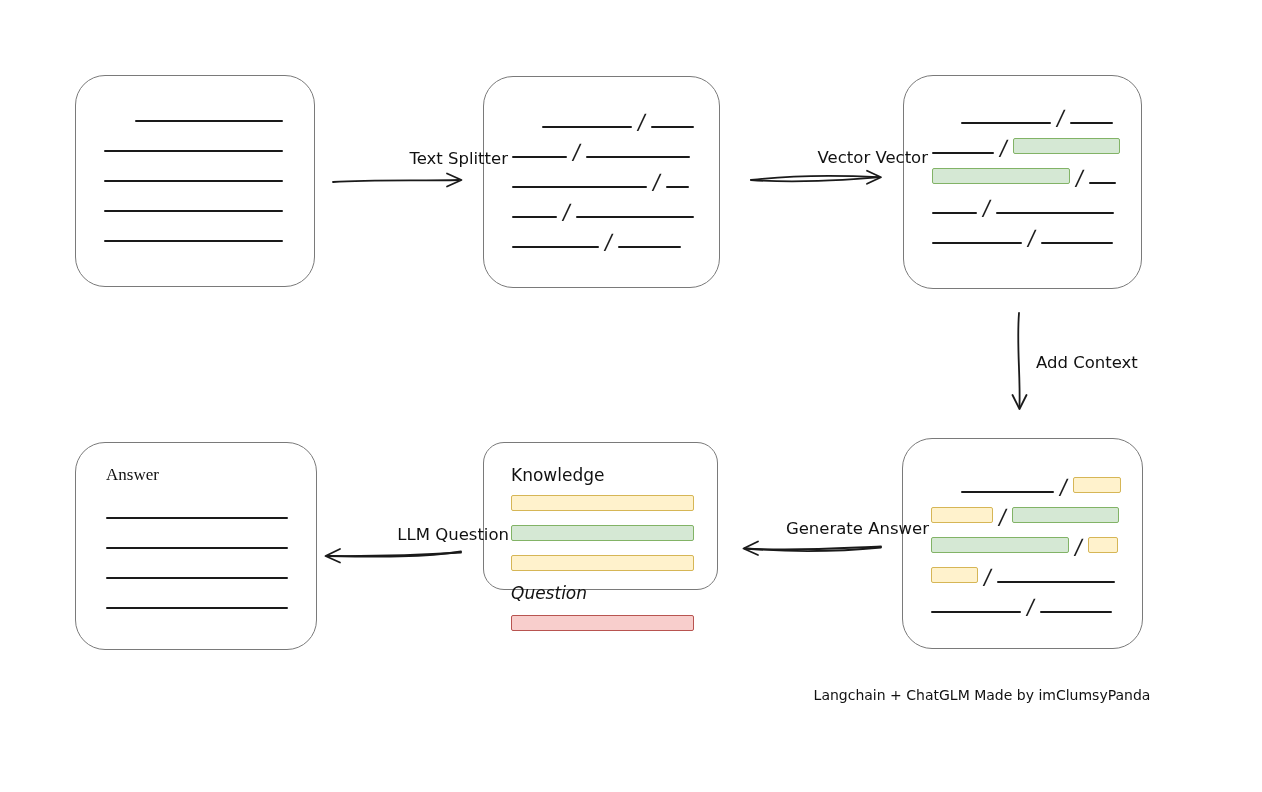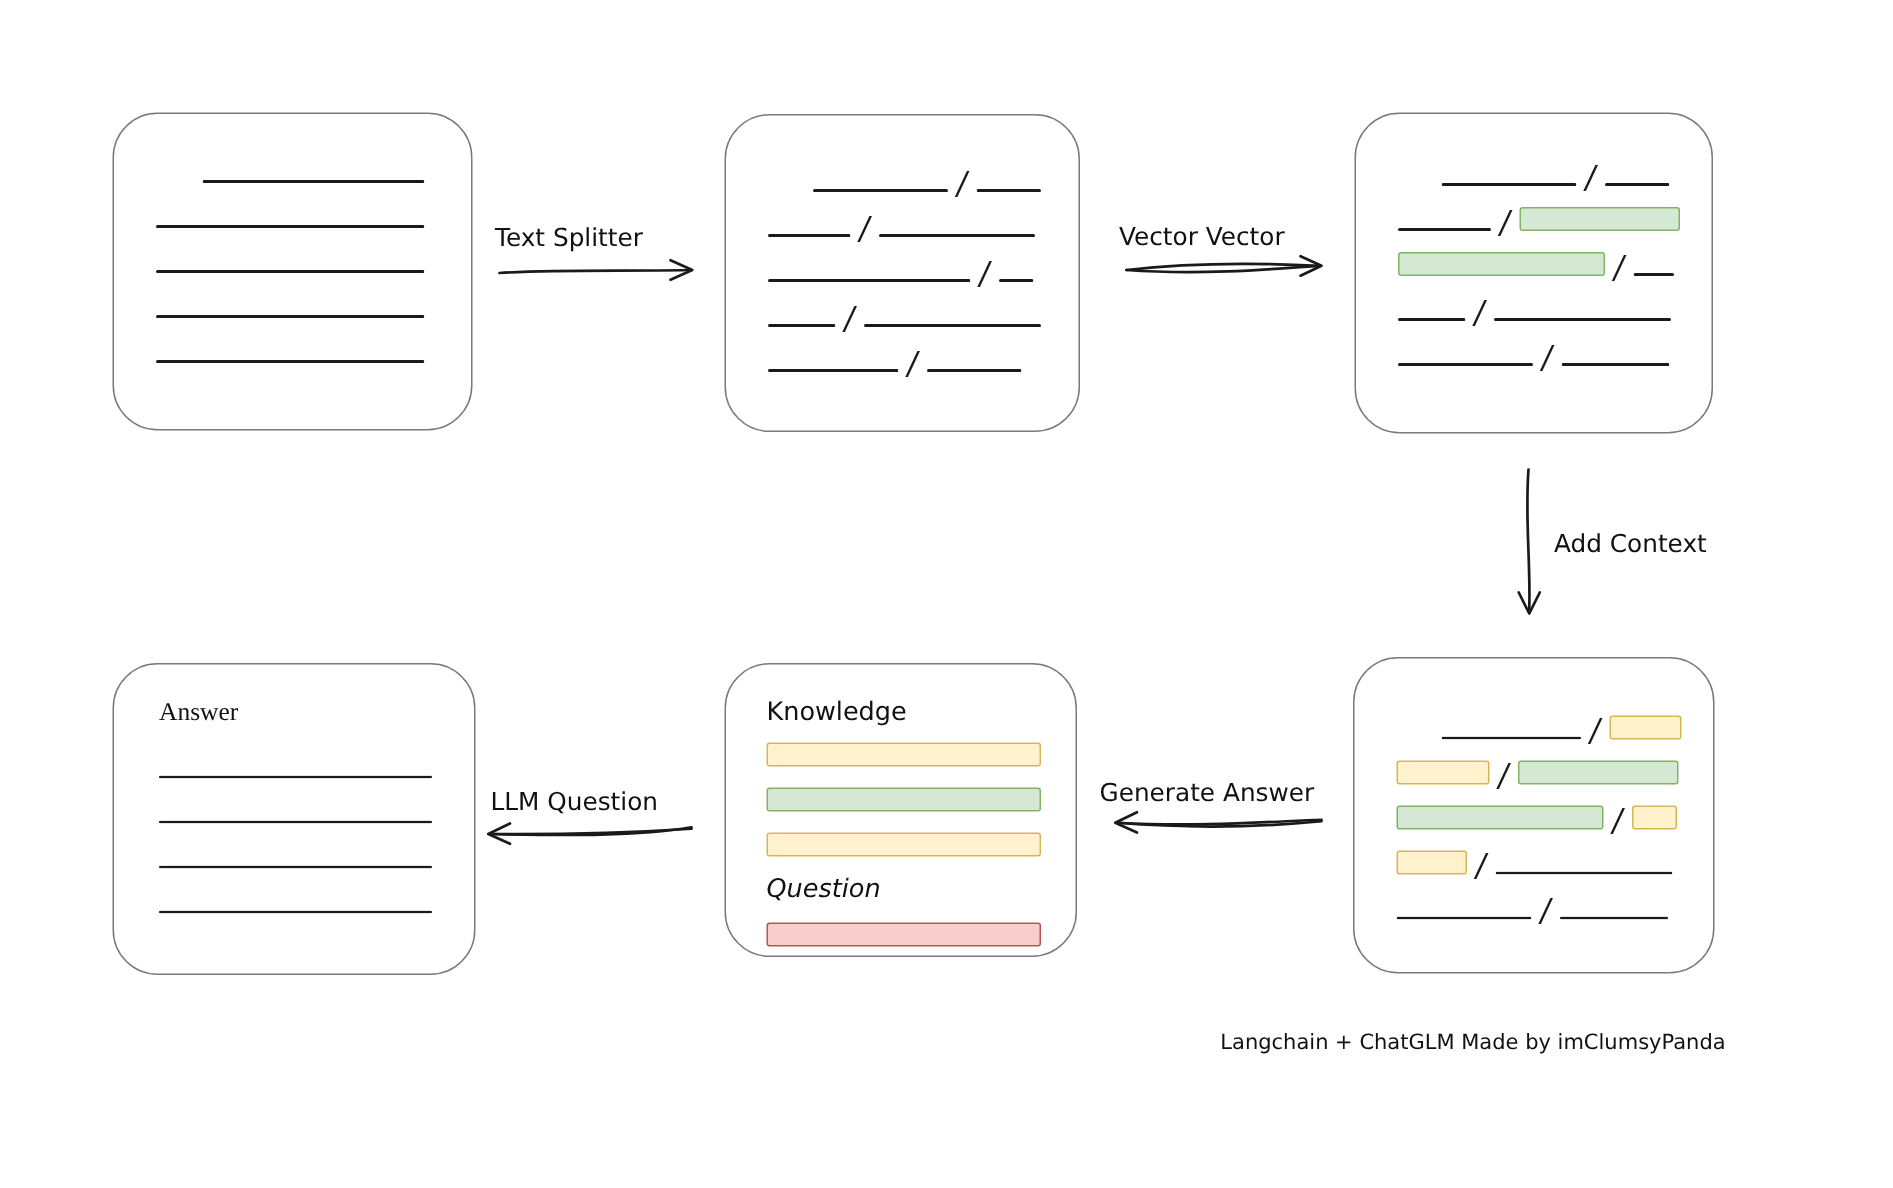--- a/index.html
+++ b/index.html
@@ -17,21 +17,21 @@
   .gap{height:1px;}
   .slash{
     font-size:21px;line-height:20px;margin:0 6px -4px 6px;
     transform:skewX(-9deg);color:#1a1a1a;
   }
   .bar{height:16px;border-radius:2px;box-sizing:border-box;}
   .bar-green{background:#d5e8d4;border:1.4px solid #82b366;}
   .bar-yellow{background:#fff2cc;border:1.4px solid #d6b656;}
   .bar-red{background:#f8cecc;border:1.4px solid #b85450;}
   .label{position:absolute;font-size:16.5px;color:#111;white-space:nowrap;text-align:right;}
-  .arrow-label{text-align:left;}
+  .arrow-label{text-align:right;margin-left:44px;}
   .inbox-label{position:absolute;font-size:17px;color:#111;white-space:nowrap;}
   .caption{position:absolute;font-size:14px;color:#111;text-align:center;white-space:nowrap;}
   svg.arrows{position:absolute;left:0;top:0;pointer-events:none;}
 </style>
 </head>
 <body>
 
 <div class="box" style="left:75px;top:75px;width:240px;height:212px;">
   <div class="rows" style="top:16px;">
       <div class="row">
@@ -139,21 +139,21 @@
         <div class="seg-line" style="width: 118px;"></div>
       </div>
       <div class="row">
         <div class="seg-line" style="width: 90px;"></div>
         <span class="slash">/</span>
         <div class="seg-line" style="width: 72px;"></div>
       </div>
     </div>
 </div>
 
-<div class="box" style="left:483px;top:442px;width:235px;height:196px;">
+<div class="box" style="left:483px;top:442px;width:235px;height:148px;border-radius:21px;">
   <div class="inbox-label" style="left:27px;top:22px;">Knowledge</div>
   <div class="rows" style="left:27px;top:38px;">
       <div class="row">
         <div class="bar bar-yellow" style="width: 183px;"></div>
       </div>
       <div class="row">
         <div class="bar bar-green" style="width: 183px;"></div>
       </div>
       <div class="row">
         <div class="bar bar-yellow" style="width: 183px;"></div>

